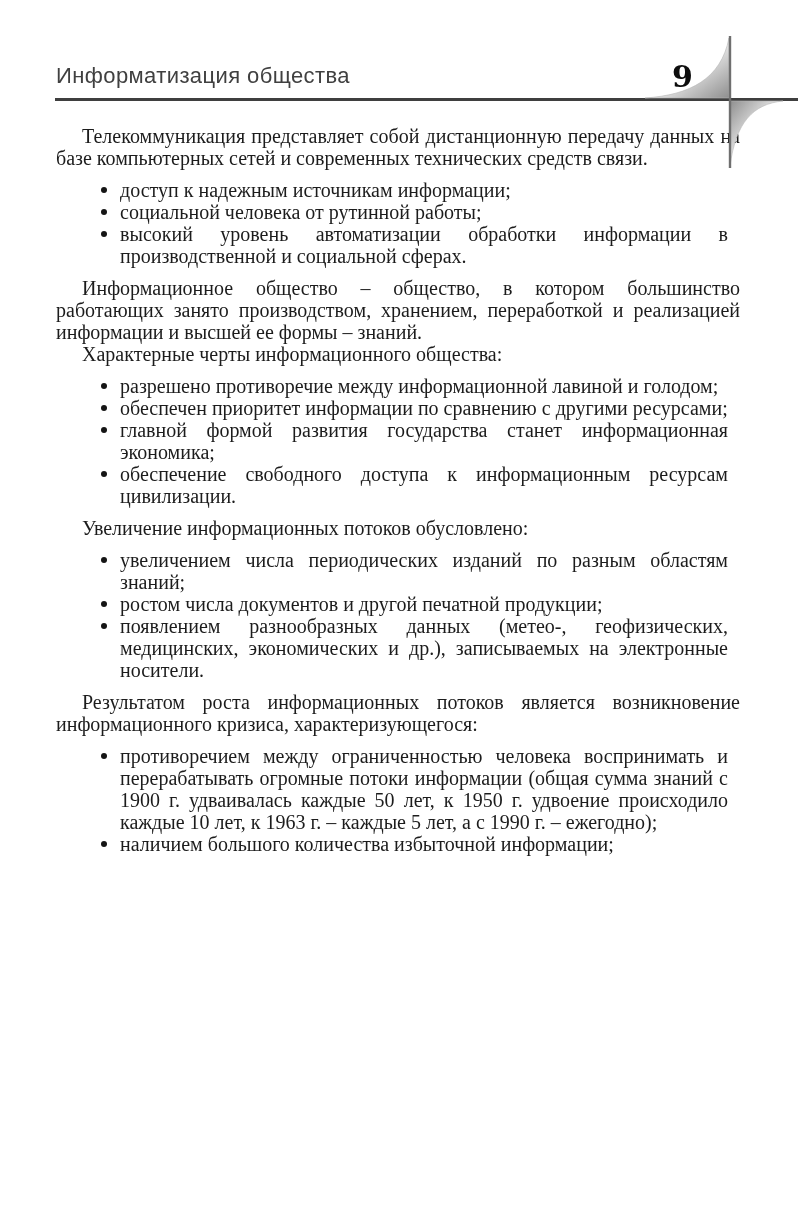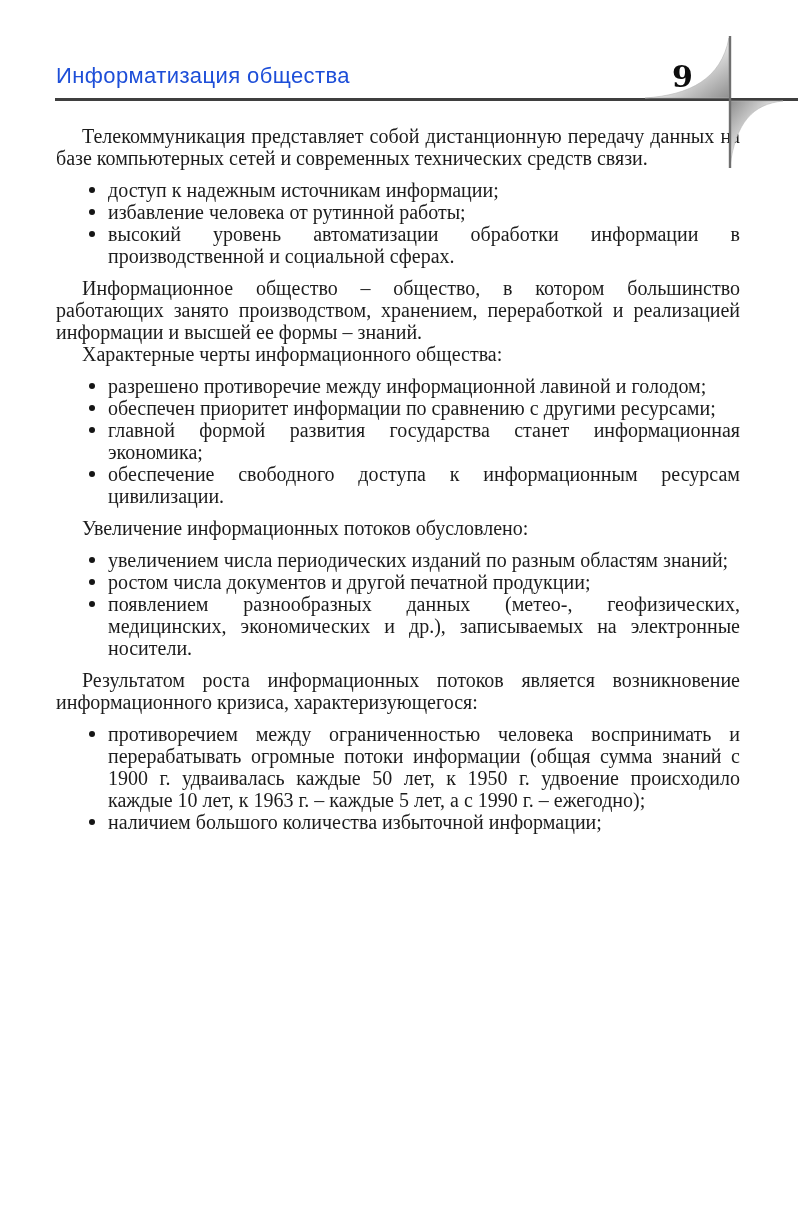--- a/index.html
+++ b/index.html
@@ -12,21 +12,21 @@
     color: #1c1c1c;
   }
   .page { position: absolute; inset: 0; }
 
   
   .running-title {
     position: absolute; left: 56px; top: 64px;
     font-family: "Liberation Sans", "DejaVu Sans", sans-serif;
     font-size: 22px; line-height: 24px;
     letter-spacing: 0.4px;
-    color: #1d4ed8;
+    color: #404040;
   }
   .header-rule {
     position: absolute; left: 55px; right: 0; top: 98px;
     height: 3px; background: #3f3f3f;
   }
   .page-number {
     position: absolute; left: 672px; top: 60px;
     font-family: "DejaVu Serif", "Liberation Serif", serif;
     font-weight: 700; font-size: 30px; line-height: 34px;
     color: #0d0d0d;
@@ -43,21 +43,21 @@
     position: absolute; left: 56px; top: 125px; width: 684px;
   }
   .content p {
     margin: 0;
     font-size: 20px; line-height: 22px;
     text-align: justify;
     text-indent: 26px;
   }
   .content ul {
     list-style: none;
-    margin: 10px 0; padding: 0;
+    margin: 10px 12px; padding: 0;
   }
   .content li {
     position: relative;
     padding-left: 52px;
     font-size: 20px; line-height: 22px;
     text-align: justify;
   }
   .dot {
     position: absolute; left: 33px; top: 8px;
     width: 6px; height: 6px; border-radius: 50%;
@@ -94,21 +94,21 @@
 
   <div class="page-number">9</div>
 
   <main class="content">
 
     <p><b>Телекоммуникация</b><span> представляет собой дистанционную передачу данных на базе компьютерных сетей и современных технических средств связи.</span></p>
 
 
     <ul>
       <li><span class="dot"></span><span>доступ к надежным источникам информации;</span></li>
-      <li><span class="dot"></span><span>избавление человека от рутинной работы;</span></li>
+      <li><span class="dot"></span><span>социальной человека от рутинной работы;</span></li>
       <li><span class="dot"></span><span>высокий уровень автоматизации обработки информации в производственной и социальной сферах.</span></li>
     </ul>
 
     <p><b>Информационное общество</b><span> – общество, в котором большинство работающих занято производством, хранением, переработкой и реализацией информации и высшей ее формы – знаний.</span></p>
 
     <p>Характерные черты информационного общества:</p>
 
     <ul>
       <li><span class="dot"></span><span>разрешено противоречие между информационной лавиной и голодом;</span></li>
       <li><span class="dot"></span><span>обеспечен приоритет информации по сравнению с другими ресурсами;</span></li>

